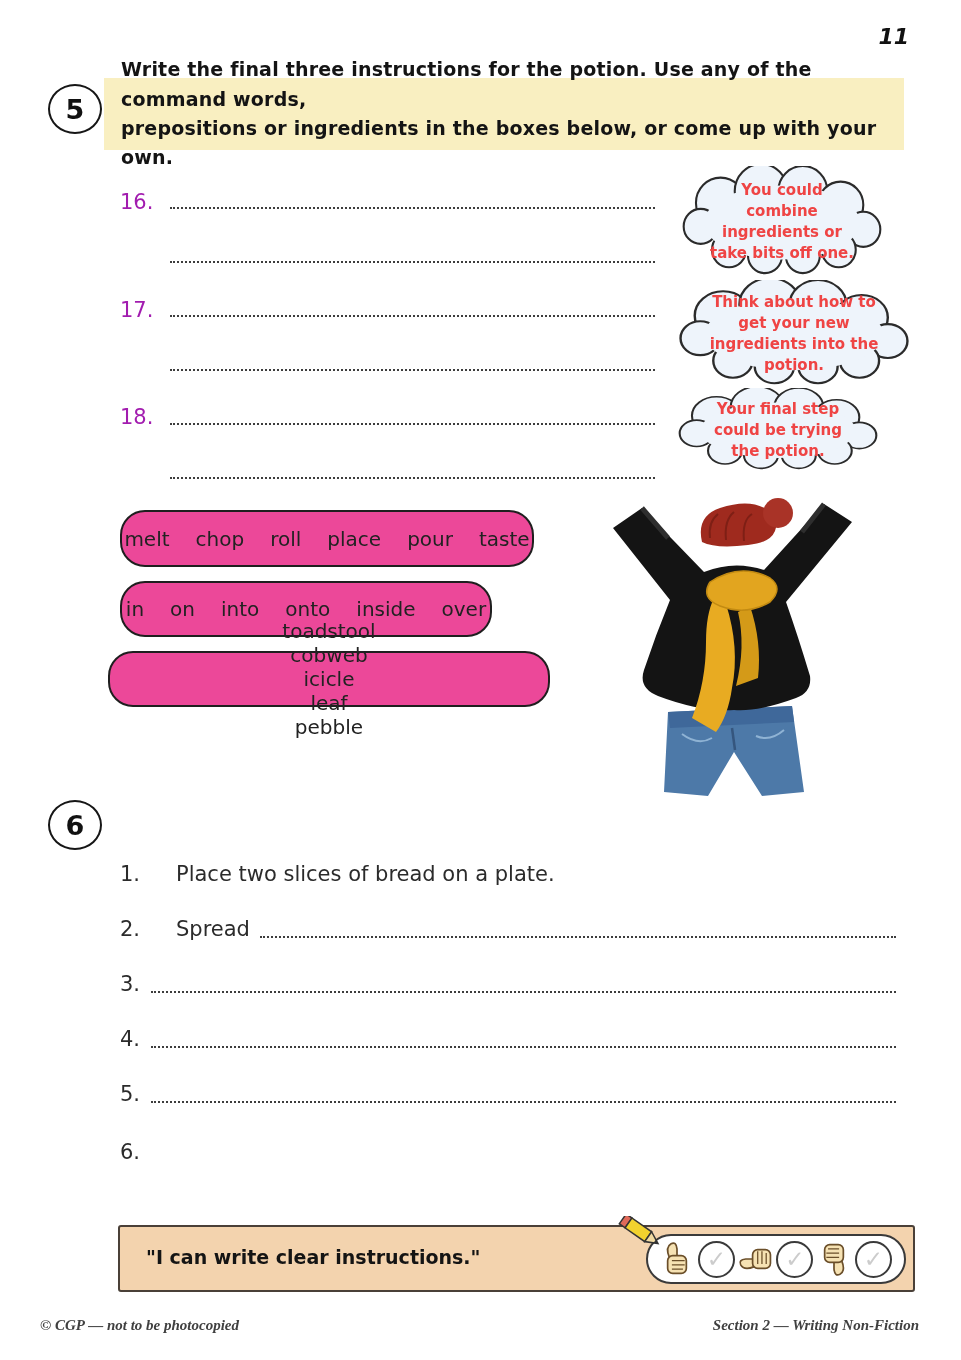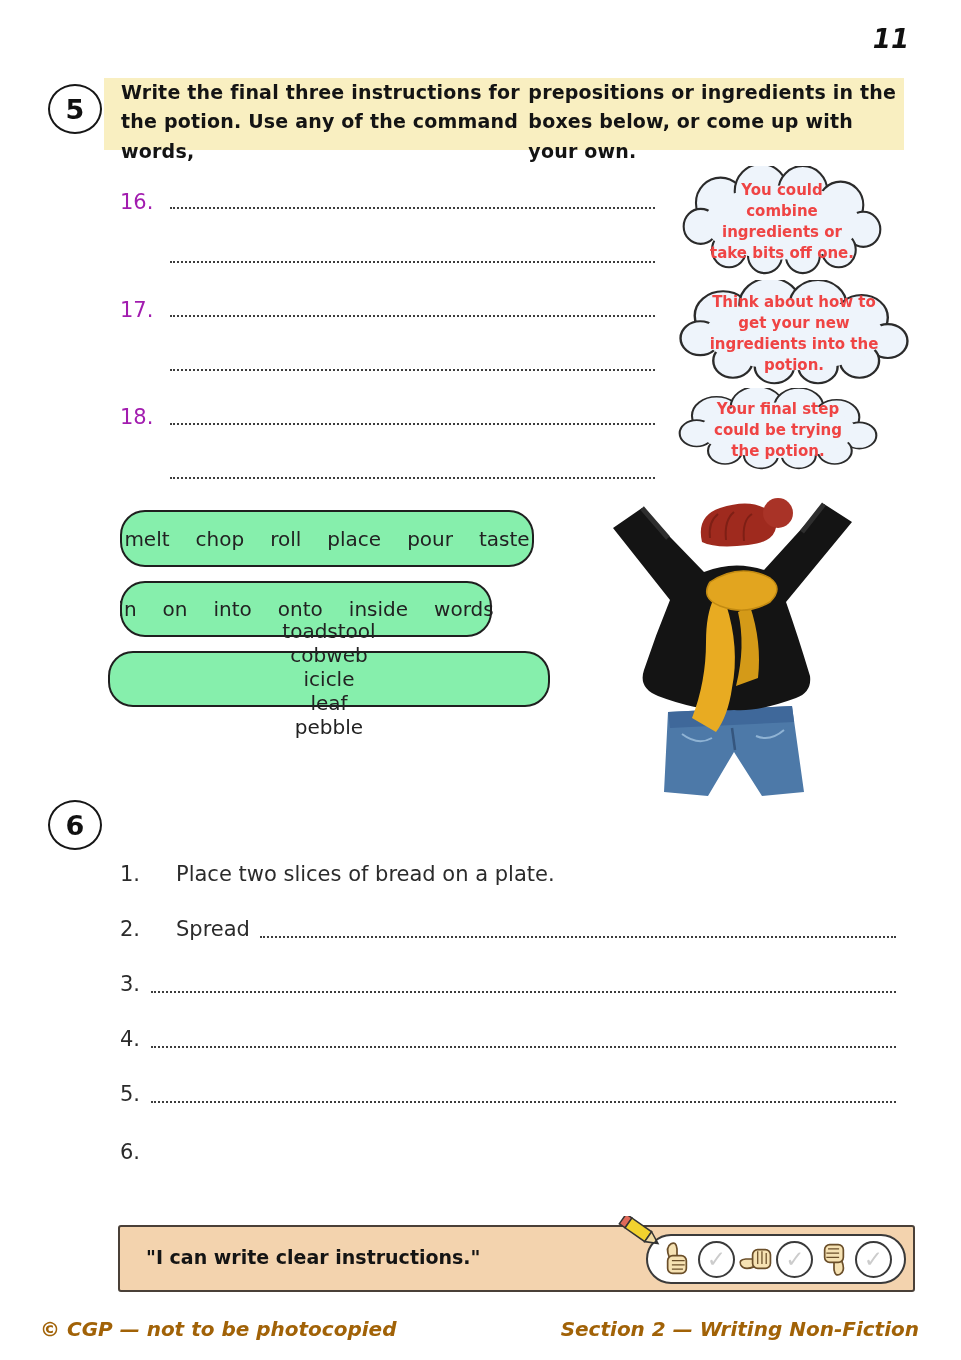--- a/index.html
+++ b/index.html
@@ -1,36 +1,36 @@
 <!DOCTYPE html>
 <html><head>
 <meta charset="utf-8">
 <style>
   html,body{margin:0;padding:0;background:#e9e9e9;}
   .page{position:relative;width:961px;height:1360px;background:#ffffff;
         font-family:"DejaVu Sans",sans-serif;color:#1c1c1c;overflow:hidden;margin:0 auto;}
 
-  .page-num{position:absolute;top:24px;right:52px;font-style:italic;font-weight:bold;font-size:26px;color:#111;text-align:right;}
+  .page-num{position:absolute;top:24px;right:52px;font-style:italic;font-weight:bold;font-size:22px;color:#111;text-align:right;}
 
   .qcircle{position:absolute;width:50px;height:46px;border:2.5px solid #161616;border-radius:50%;
            background:#fff;display:flex;align-items:center;justify-content:center;
            font-weight:bold;font-size:27px;color:#111;}
   .qband{position:absolute;left:104px;width:800px;background:#f9efc1;color:#141414;
-         font-weight:bold;font-size:19px;display:flex;justify-content:center;
+         font-weight:bold;font-size:19px;display:flex;flex-direction:column;justify-content:center;
          padding-left:17px;box-sizing:border-box;line-height:1.55;letter-spacing:.2px;}
 
   .qnum{position:absolute;font-size:21px;color:#a21caf;}
   .dotline{position:absolute;height:0;border-bottom:2px dotted #3d3d3d;}
 
   .cloud{position:absolute;}
   .cloud svg{width:100%;height:100%;display:block;}
   .cloud-text{position:absolute;inset:0;display:flex;align-items:center;justify-content:center;
               text-align:center;padding:16px 28px;font-weight:bold;font-size:15px;line-height:1.4;color:#ef4444;}
 
-  .wordbox{position:absolute;border:2px solid #1f1f1f;border-radius:25px;background:#86efac;
+  .wordbox{position:absolute;border:2px solid #1f1f1f;border-radius:25px;background:#ec4899;
            display:flex;align-items:center;justify-content:center;font-size:20px;color:#222;}
   .wordbox .word{margin:0 13px;white-space:nowrap;}
 
   .person{position:absolute;left:598px;top:486px;width:352px;height:314px;}
   .person svg{width:100%;height:100%;display:block;}
 
   .step-row{position:absolute;left:120px;width:776px;display:flex;align-items:flex-end;
             font-size:21px;color:#2b2b2b;line-height:1.2;}
   .step-row .lbl{flex:none;width:31px;}
   .step-row .txt{margin-right:10px;white-space:nowrap;margin-left:25px;}
@@ -40,21 +40,21 @@
               border:2px solid #4a4038;border-radius:3px;box-sizing:border-box;}
   .assess-text{position:absolute;left:146px;top:1246px;font-weight:bold;font-size:19px;color:#141414;}
   .assess-pill{position:absolute;left:646px;top:1234px;width:260px;height:50px;background:#fff;
                border:2px solid #3a3a3a;border-radius:25px;box-sizing:border-box;
                display:flex;align-items:center;justify-content:space-between;padding:0 12px;}
   .chk{width:37px;height:37px;border:2px solid #3a3a3a;border-radius:50%;background:#fff;box-sizing:border-box;
        display:flex;align-items:center;justify-content:center;color:#cccccc;font-size:23px;font-weight:bold;}
   .hand{width:34px;height:42px;display:block;}
   .pencil{position:absolute;left:616px;top:1216px;width:52px;height:44px;}
 
-  .footer{position:absolute;top:1317px;font-style:italic;font-weight:bold;font-size:20px;color:#a16207;}
+  .footer{position:absolute;top:1317px;font-style:italic;font-weight:bold;font-size:15px;color:#404040;font-family:Liberation Serif, serif;}
   .footer.left{left:40px;}
   .footer.right{right:42px;}
 </style>
 </head>
 <body>
 
 <div class="page">
 
   <div class="page-num">11</div>
 
@@ -142,21 +142,21 @@
       <span class="word">place</span>
       <span class="word">pour</span>
       <span class="word">taste</span>
     </div>
   <div class="wordbox" style="left:120px;top:581px;width:368px;height:52px;">
       <span class="word">in</span>
       <span class="word">on</span>
       <span class="word">into</span>
       <span class="word">onto</span>
       <span class="word">inside</span>
-      <span class="word">words</span>
+      <span class="word">over</span>
     </div>
   <div class="wordbox" style="left:108px;top:651px;width:438px;height:52px;flex-direction:column;">
       <span class="word">toadstool</span>
       <span class="word">cobweb</span>
       <span class="word">icicle</span>
       <span class="word">leaf</span>
       <span class="word">pebble</span>
     </div>
 
   <div class="person">

